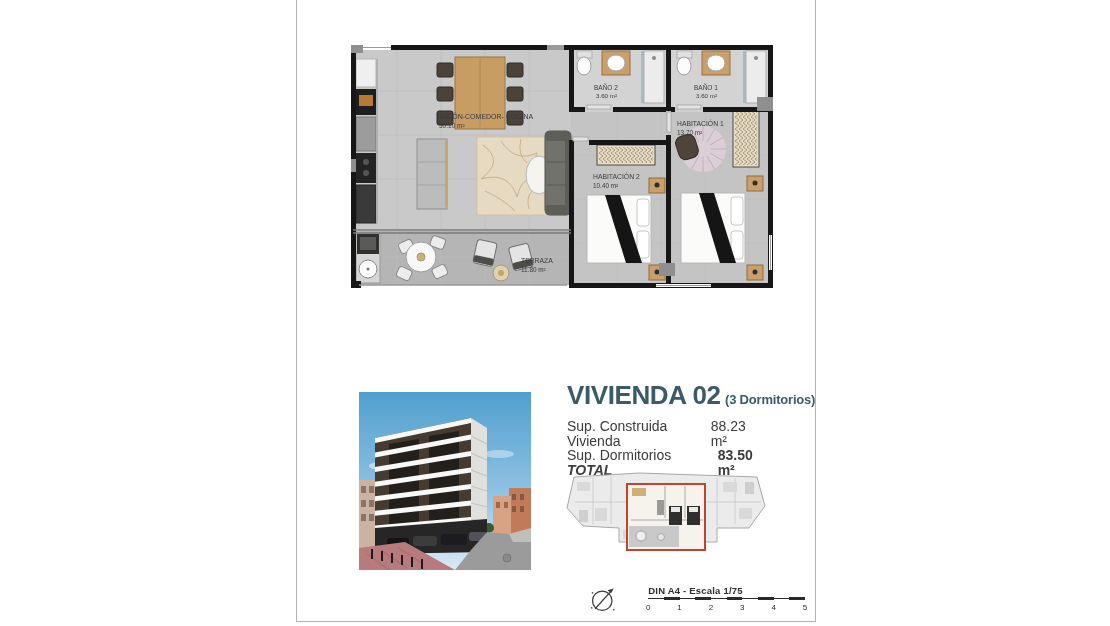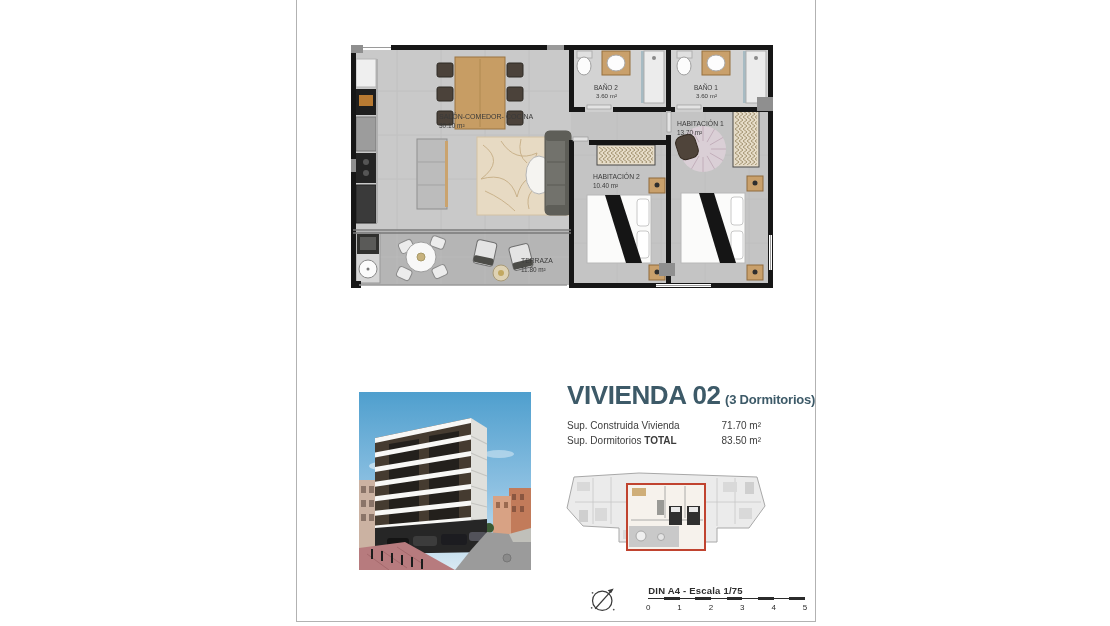--- a/index.html
+++ b/index.html
@@ -7,24 +7,24 @@
   .page{position:absolute;left:296px;top:0;width:518px;height:621px;background:#fff;
         border-left:1px solid #b2b2b2;border-right:1px solid #b2b2b2;border-bottom:1px solid #b2b2b2;}
   .abs{position:absolute;}
   svg text{font-family:"Liberation Sans",sans-serif;}
 
   
   .title-block{left:270px;top:384px;width:200px;}
   .vivienda-title{color:#3d5a68;font-weight:bold;white-space:nowrap;line-height:22px;}
   .vivienda-title .big{font-size:26px;letter-spacing:-0.4px;}
   .vivienda-title .small{font-size:13px;letter-spacing:-0.2px;}
-  .surface-table{margin-top:8px;width:194px;font-size:10px;color:#3c3c3c;}
+  .surface-table{margin-top:8px;width:194px;font-size:14px;color:#3c3c3c;}
   .srow{display:flex;justify-content:space-between;line-height:14.5px;}
-  .slabel b{font-weight:bold;}
-  .srow.total .svalue{font-weight:normal;margin-left:32px;}
+  .slabel b{font-weight:bold;font-style:italic;}
+  .srow.total .svalue{font-weight:bold;margin-left:32px;}
 
   
   .scale-block{left:292px;top:583px;width:216px;display:flex;align-items:flex-start;gap:9px;}
   .scale-right{width:172px;padding-top:2px;margin-left:22px;}
   .scale-label{font-size:9.5px;font-weight:bold;color:#2d2d2d;letter-spacing:.2px;margin-bottom:2px;}
   .scale-bar{position:relative;height:3px;border-top:1.5px solid #2b2b2b;}
   .seg{position:absolute;top:-2.5px;height:3.5px;background:#2b2b2b;width:10%;}
   .scale-ticks{position:relative;height:10px;font-size:8px;color:#2b2b2b;margin-top:1px;}
   .scale-ticks span{position:absolute;transform:translateX(-50%);}
 </style>
@@ -314,21 +314,21 @@
     </svg>
 
     <div class="abs title-block">
       <div class="vivienda-title">
         <span class="big">VIVIENDA 02</span>
         <span class="small">(3 Dormitorios)</span>
       </div>
       <div class="surface-table">
         <div class="srow">
           <span class="slabel"><span>Sup. Construida Vivienda</span><b></b></span>
-          <span class="svalue">71.70 m²</span>
+          <span class="svalue">88.23 m²</span>
         </div>
         <div class="srow total">
           <span class="slabel"><span>Sup. Dormitorios </span><b>TOTAL</b></span>
           <span class="svalue">83.50 m²</span>
         </div>
       </div>
     </div>
 
     <svg class="abs" style="left:268px;top:468px;" width="202" height="96" viewBox="0 0 202 96">
       <path d="M2,40 L9,9 L74,5 L192,9 L200,38 L184,60 L152,60 L152,74 L54,74 L54,60 L18,58 Z" fill="#ebebeb" stroke="#a8a8a8" stroke-width="1"></path>

